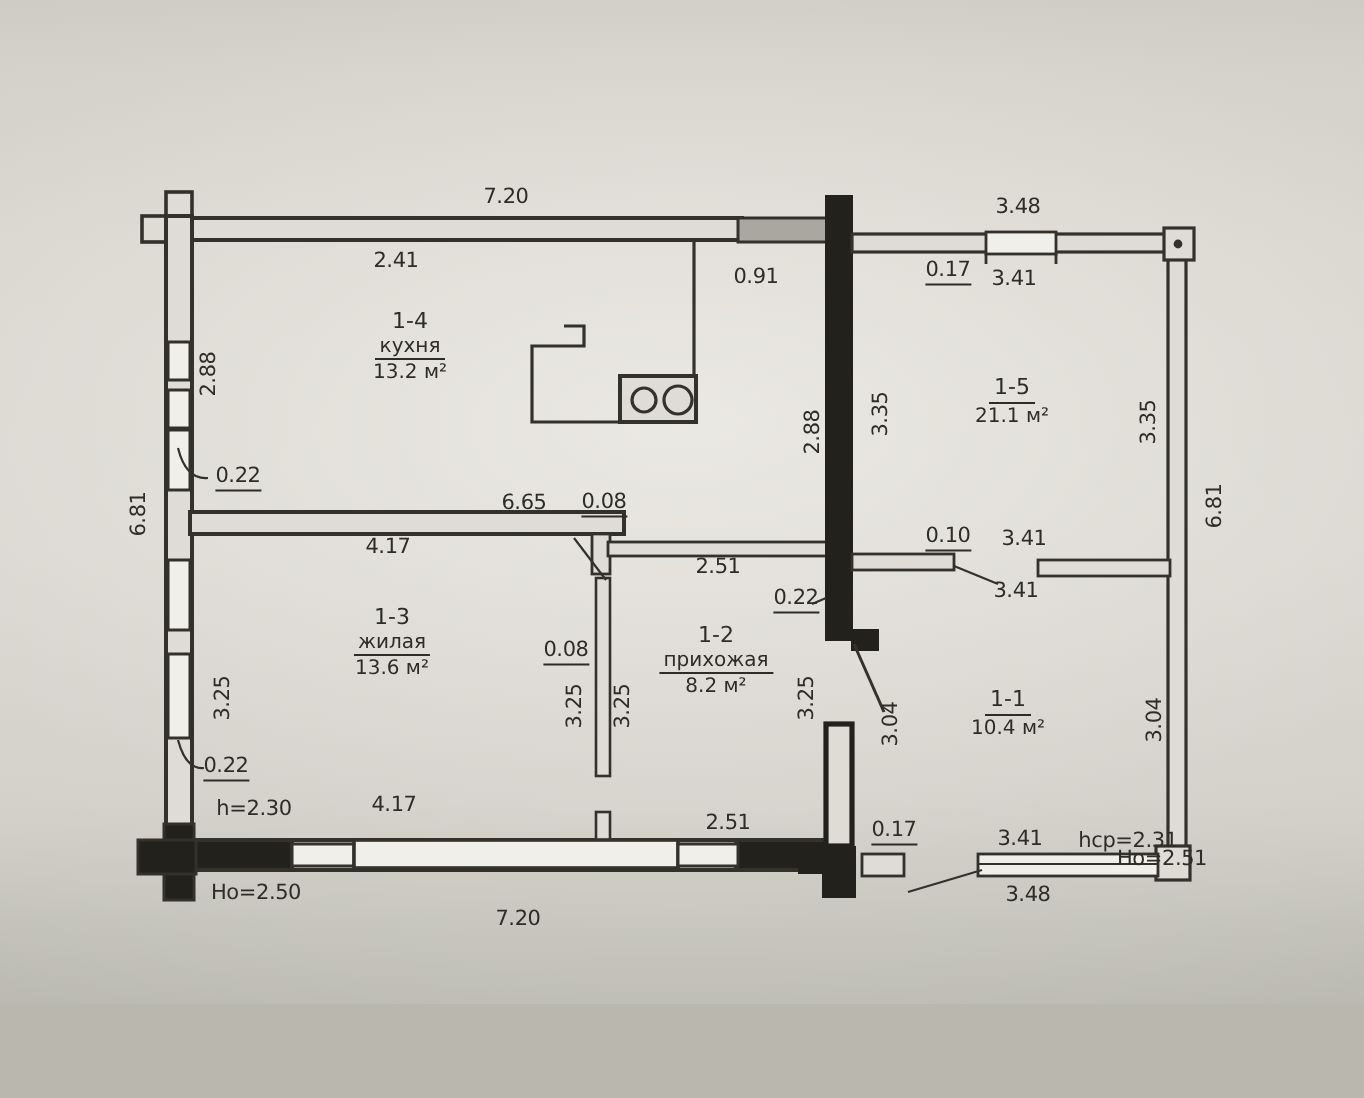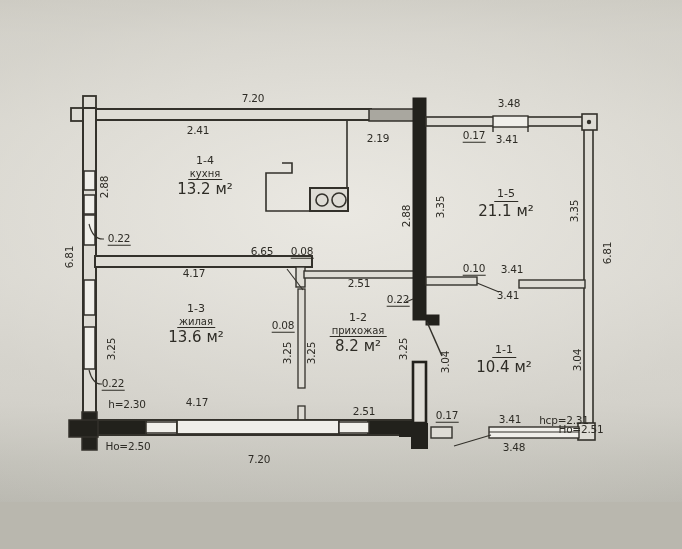--- a/index.html
+++ b/index.html
@@ -16,21 +16,21 @@
     transform:translate(-50%,-50%);letter-spacing:-0.2px;line-height:1;
     padding-bottom:1px;
   }
   .dim.ul{border-bottom:1.2px solid #2e2c26;}
   .room{
     position:absolute;display:flex;flex-direction:column;align-items:center;
     transform:translate(-50%,0);color:#2e2c26;line-height:1.15;white-space:nowrap;
   }
   .rnum{font-size:11px;padding:0 3px;}
   .rname{font-size:10px;padding:0 2px;}
-  .rarea{font-size:15px;padding-top:1px;}
+  .rarea{font-size:10px;padding-top:1px;}
   .room .ul{border-bottom:1.2px solid #2e2c26;}
   .watermark{
     position:absolute;left:412px;top:485px;display:flex;align-items:center;gap:8px;
     opacity:0.95;
   }
   .wm-circle{
     width:46px;height:48px;border-radius:50%;background:#edebe5;display:inline-block;
   }
   .wm-text{
     font-family:"Liberation Sans", sans-serif;
@@ -125,21 +125,21 @@
       <line x1="454" y1="446" x2="491" y2="435"></line>
       <line x1="406" y1="302" x2="413" y2="299"></line>
       <circle cx="589" cy="122" r="2.2" fill="#33312b" stroke="none"></circle>
     </g>
   </svg>
 
   <div id="labels-layer">
       <span class="dim" style="left: 253px; top: 99px; transform: translate(-50%, -50%);">7.20</span>
       <span class="dim" style="left: 509px; top: 104px; transform: translate(-50%, -50%);">3.48</span>
       <span class="dim" style="left: 198px; top: 131px; transform: translate(-50%, -50%);">2.41</span>
-      <span class="dim" style="left: 378px; top: 139px; transform: translate(-50%, -50%);">2.19</span>
+      <span class="dim" style="left: 378px; top: 139px; transform: translate(-50%, -50%);">0.91</span>
       <span class="dim ul" style="left: 474px; top: 136px; transform: translate(-50%, -50%);">0.17</span>
       <span class="dim" style="left: 507px; top: 140px; transform: translate(-50%, -50%);">3.41</span>
       <span class="dim ul" style="left: 119px; top: 239px; transform: translate(-50%, -50%);">0.22</span>
       <span class="dim" style="left: 262px; top: 252px; transform: translate(-50%, -50%);">6.65</span>
       <span class="dim ul" style="left: 302px; top: 252px; transform: translate(-50%, -50%);">0.08</span>
       <span class="dim" style="left: 194px; top: 274px; transform: translate(-50%, -50%);">4.17</span>
       <span class="dim" style="left: 359px; top: 284px; transform: translate(-50%, -50%);">2.51</span>
       <span class="dim ul" style="left: 457px; top: 269px; transform: translate(-50%, -50%); margin-left: 17px;">0.10</span>
       <span class="dim" style="left: 512px; top: 270px; transform: translate(-50%, -50%);">3.41</span>
       <span class="dim" style="left: 508px; top: 296px; transform: translate(-50%, -50%);">3.41</span>

